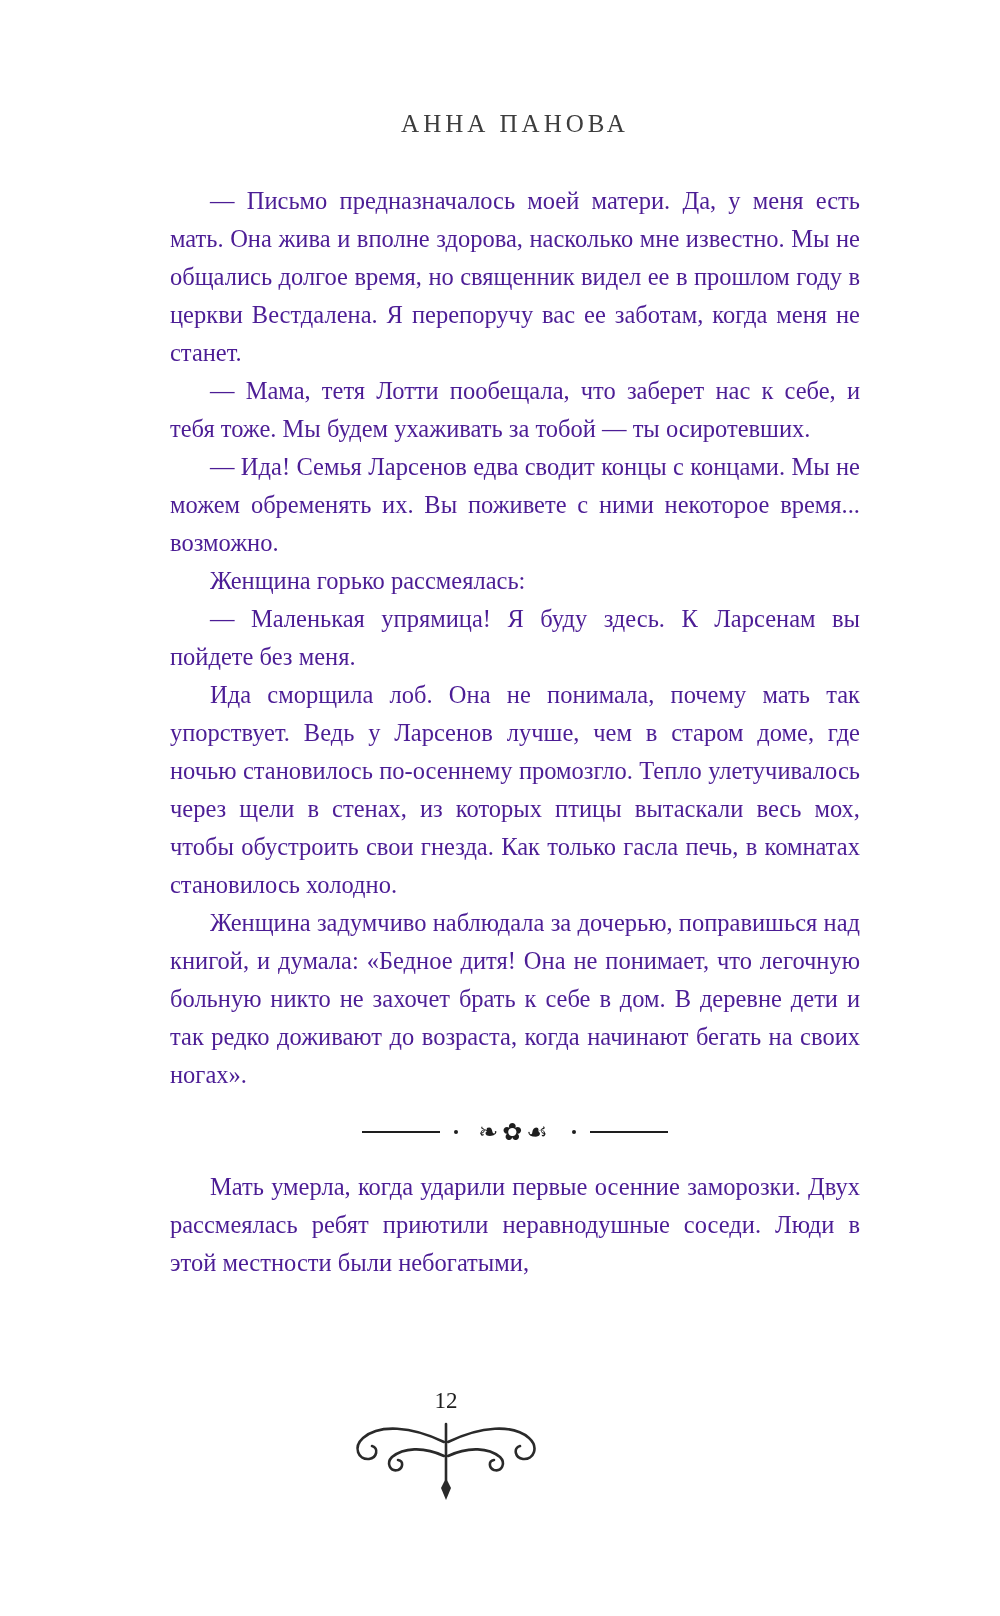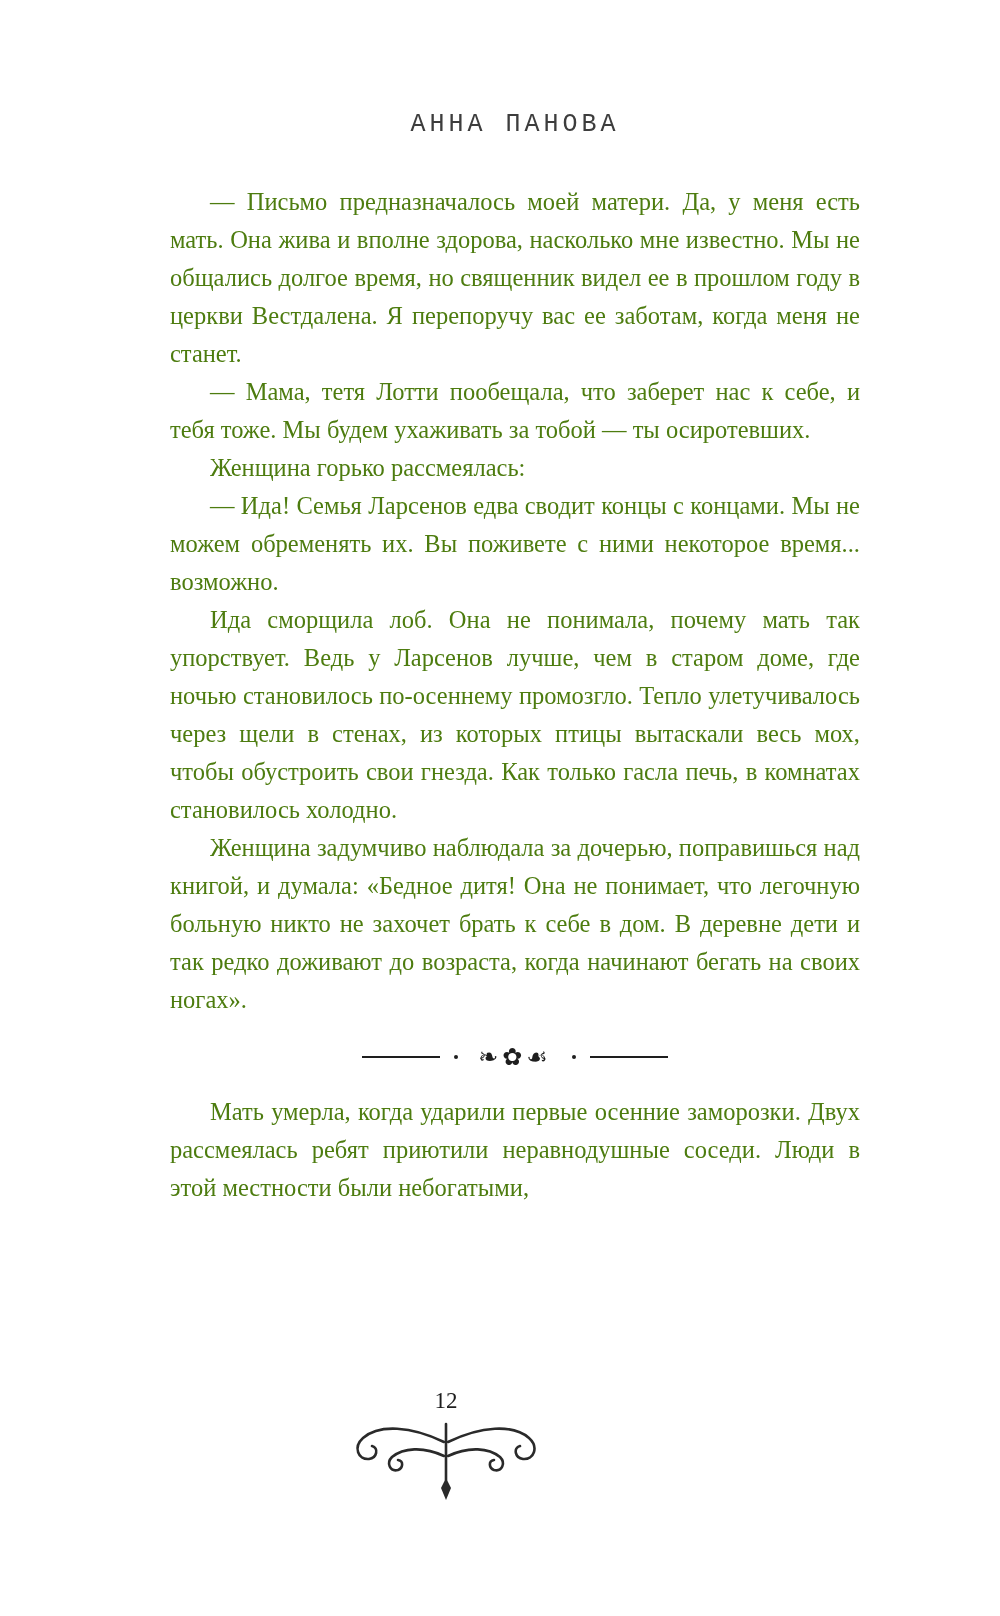--- a/index.html
+++ b/index.html
@@ -23,29 +23,28 @@
     width: 690px;
     top: 110px;
   }
   .running-head {
     text-align: center;
     font-size: 25px;
     letter-spacing: 4px;
     color: #3d3d3d;
     margin: 0 0 44px 0;
     font-weight: 400;
-    font-family: Liberation Mono, monospace;
   }
   .body-text p {
     margin: 0;
     font-size: 24.5px;
     line-height: 38px;
     text-align: justify;
     text-indent: 40px;
-    color: #4d7c0f;
+    color: #4c1d95;
   }
   .separator {
     display: flex;
     align-items: center;
     justify-content: center;
     margin: 26px 0 24px 0;
     color: #1e1e1e;
   }
   .sep-line {
     display: inline-block;
@@ -89,22 +88,23 @@
 <body>
 
 <div class="page">
   <div class="content">
 
     <h1 class="running-head">АННА ПАНОВА</h1>
 
     <div class="body-text">
       <p>— Письмо предназначалось моей матери. Да, у меня есть мать. Она жива и вполне здорова, насколько мне известно. Мы не общались долгое время, но священник видел ее в прошлом году в церкви Вестдалена. Я перепоручу вас ее заботам, когда меня не станет.</p>
       <p>— Мама, тетя Лотти пообещала, что заберет нас к себе, и тебя тоже. Мы будем ухаживать за тобой — ты осиротевших.</p>
+      <p>— Ида! Семья Ларсенов едва сводит концы с концами. Мы не можем обременять их. Вы поживете с ними некоторое время... возможно.</p>
       <p>Женщина горько рассмеялась:</p>
-      <p>— Ида! Семья Ларсенов едва сводит концы с концами. Мы не можем обременять их. Вы поживете с ними некоторое время... возможно.</p>
+      <p>— Маленькая упрямица! Я буду здесь. К Ларсенам вы пойдете без меня.</p>
       <p>Ида сморщила лоб. Она не понимала, почему мать так упорствует. Ведь у Ларсенов лучше, чем в старом доме, где ночью становилось по-осеннему промозгло. Тепло улетучивалось через щели в стенах, из которых птицы вытаскали весь мох, чтобы обустроить свои гнезда. Как только гасла печь, в комнатах становилось холодно.</p>
       <p>Женщина задумчиво наблюдала за дочерью, поправишься над книгой, и думала: «Бедное дитя! Она не понимает, что легочную больную никто не захочет брать к себе в дом. В деревне дети и так редко доживают до возраста, когда начинают бегать на своих ногах».</p>
     </div>
 
     <div class="separator">
       <span class="sep-line"></span>
       <span class="sep-dot"></span>
       <span class="sep-glyphs">❧✿☙</span>
       <span class="sep-dot"></span>
       <span class="sep-line"></span>

